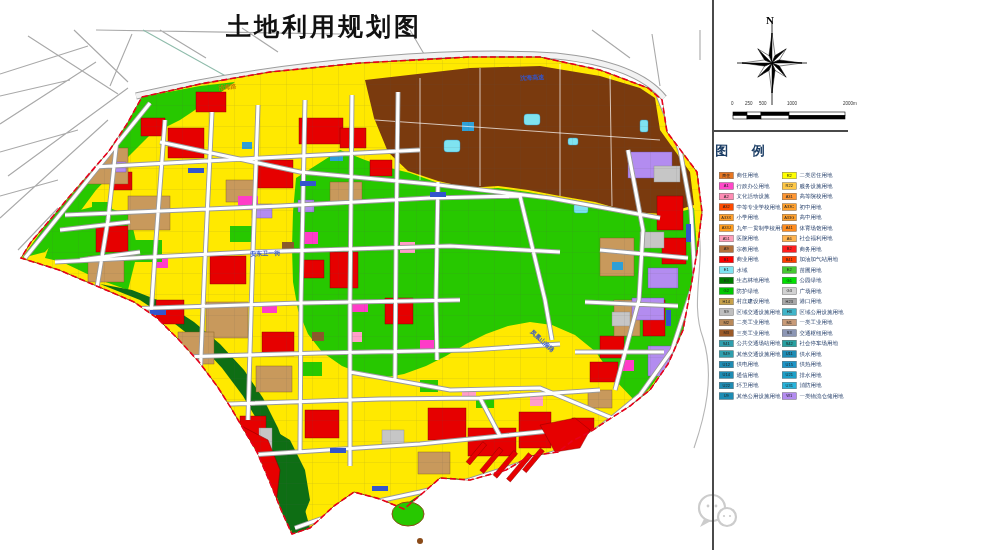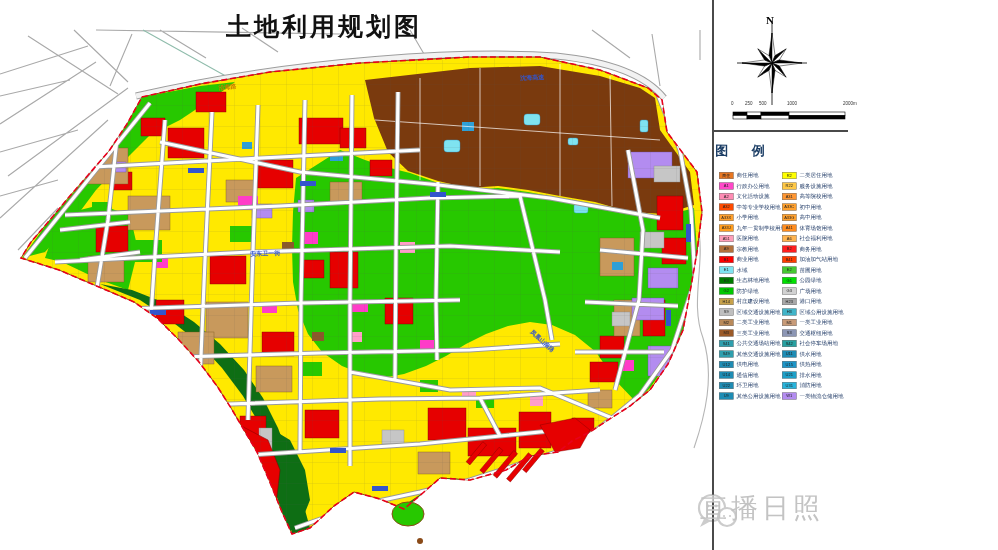--- a/index.html
+++ b/index.html
@@ -487,17 +487,14 @@
           <div class="lg-swatch" style="background: rgb(40, 180, 220);">U31</div>
           <span class="lg-label">消防用地</span>
         </div>
         <div class="lg-row">
           <div class="lg-swatch" style="background: rgb(179, 140, 240);">W1</div>
           <span class="lg-label">一类物流仓储用地</span>
         </div>
       </div>
     </div>
 
-<div class="watermark">
-  <span class="wm-text">直播日照</span>
+
 </div>
 
-</div>
-
 </body></html>

